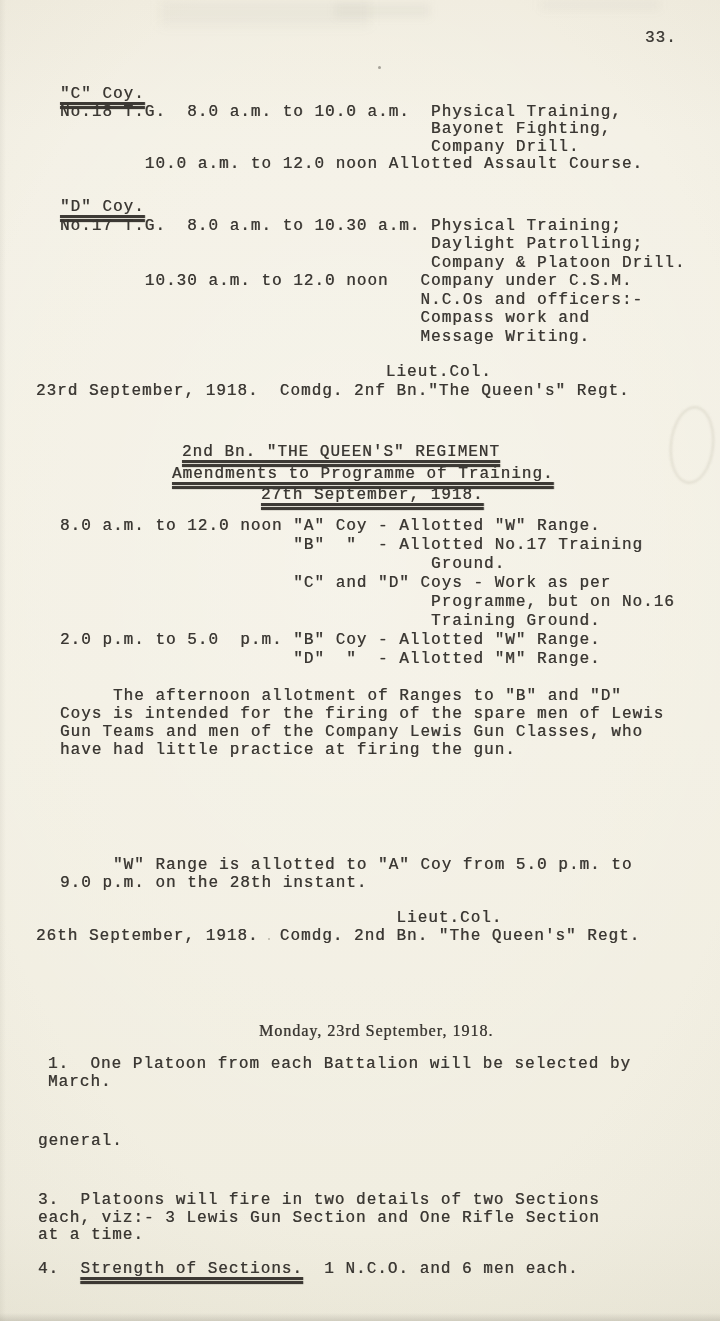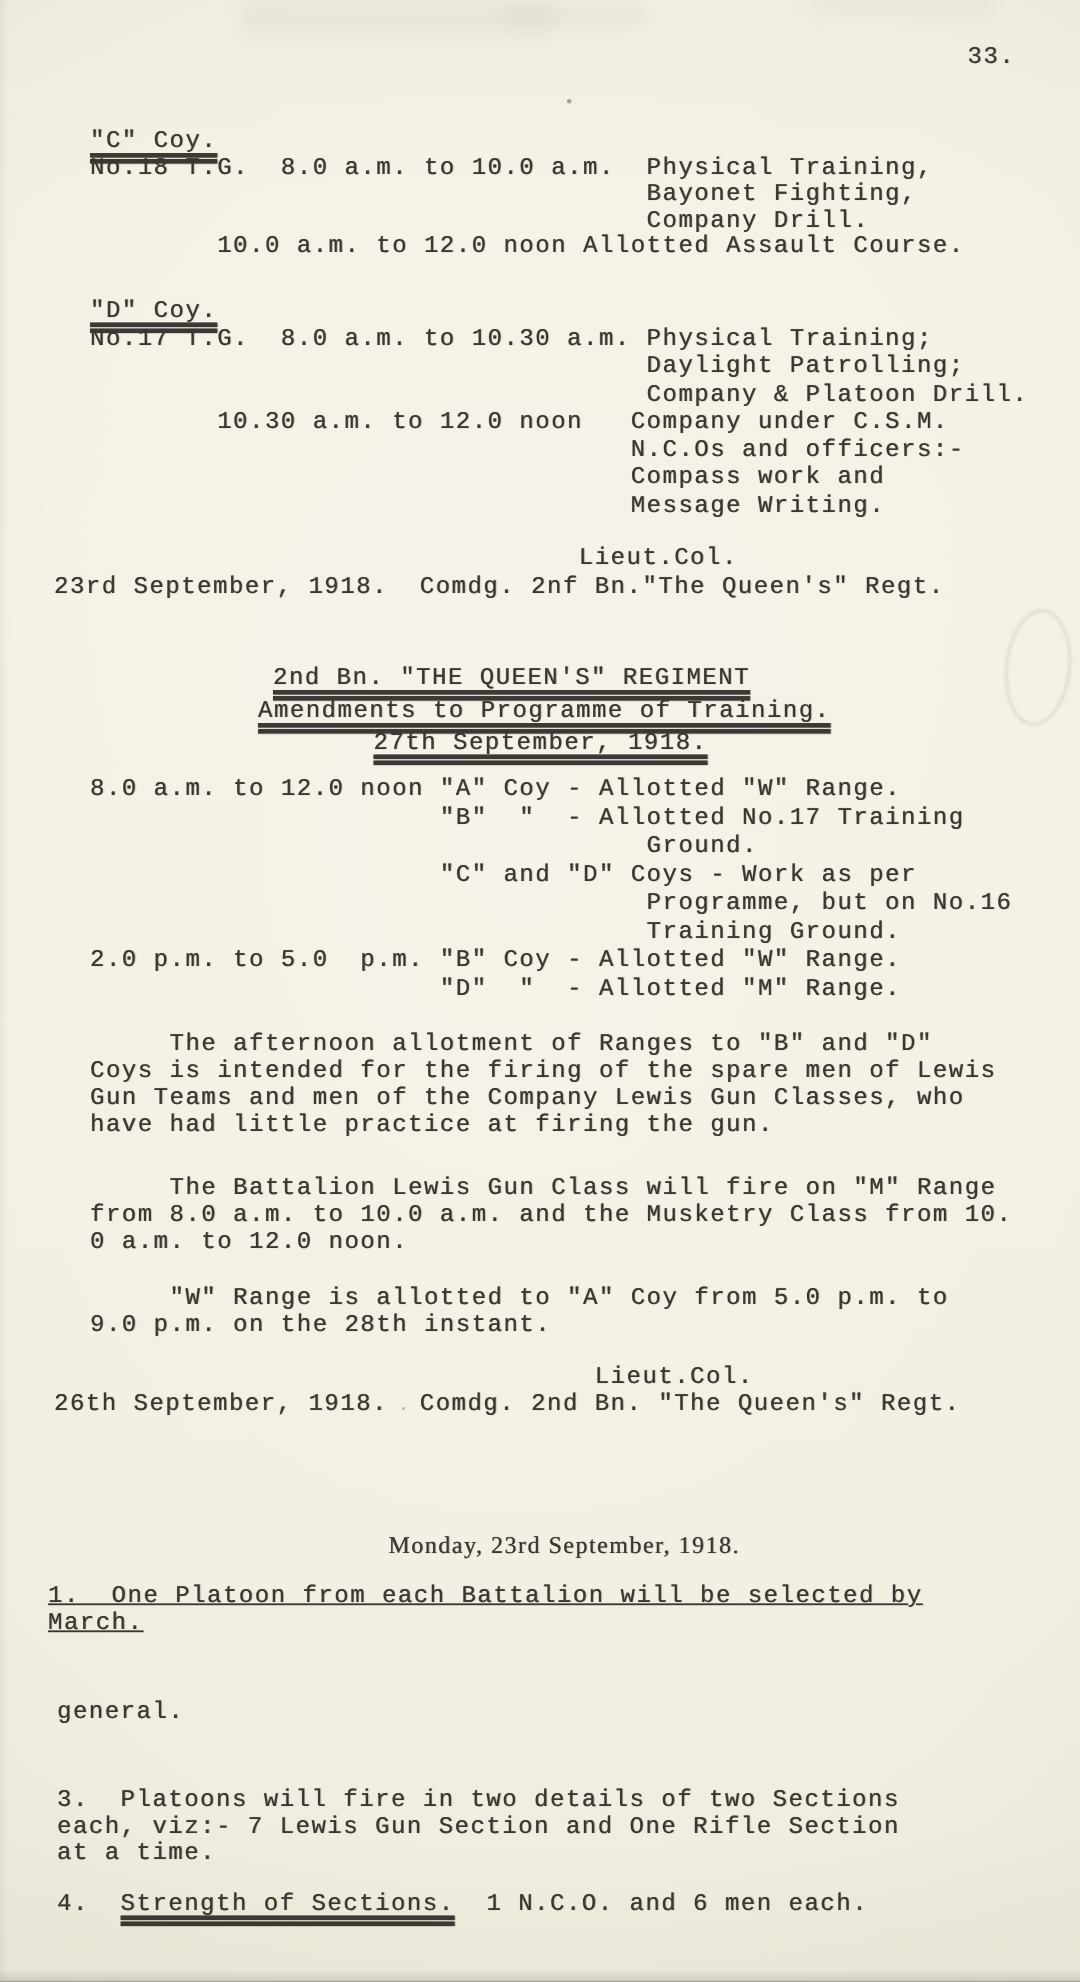--- a/index.html
+++ b/index.html
@@ -46,24 +46,23 @@
   <div class="decor speck2"></div>
   <div class="block" id="pageno">33.</div>
   <div class="decor edge-left"></div>
   <div class="decor edge-bottom"></div>
   <div class="decor vignette"></div>
 <div class="block" style="left: 60px; top: 86px; line-height: 17.6px;"><div class="tline"><span class="u">"C" Coy.</span></div><div class="tline"><span>No.18 T.G.  8.0 a.m. to 10.0 a.m.  Physical Training,</span></div><div class="tline"><span>                                   Bayonet Fighting,</span></div><div class="tline"><span>                                   Company Drill.</span></div><div class="tline"><span>        10.0 a.m. to 12.0 noon Allotted Assault Course.</span></div></div>
     <div class="block" style="left: 60px; top: 198px; line-height: 18.5px;"><div class="tline"><span class="u">"D" Coy.</span></div><div class="tline"><span>No.17 T.G.  8.0 a.m. to 10.30 a.m. Physical Training;</span></div><div class="tline"><span>                                   Daylight Patrolling;</span></div><div class="tline"><span>                                   Company &amp; Platoon Drill.</span></div><div class="tline"><span>        10.30 a.m. to 12.0 noon   Company under C.S.M.</span></div><div class="tline"><span>                                  N.C.Os and officers:-</span></div><div class="tline"><span>                                  Compass work and</span></div><div class="tline"><span>                                  Message Writing.</span></div></div>
     <div class="block" style="left: 36px; top: 363px; line-height: 19px;"><div class="tline"><span>                                 Lieut.Col.</span></div><div class="tline"><span>23rd September, 1918.  Comdg. 2nf Bn."The Queen's" Regt.</span></div></div>
     <div class="block" style="left: 182px; top: 442px; line-height: 21px;"><div class="tline"><span class="u">2nd Bn. "THE QUEEN'S" REGIMENT</span></div></div>
     <div class="block" style="left: 172px; top: 464px; line-height: 21px; text-align: right;"><div class="tline"><span class="u">Amendments to Programme of Training.</span></div></div>
-    <div class="block" style="left: 249px; top: 485px; line-height: 21px;"><div class="tline"><span class="u">27th September, 1918.</span></div></div>
+    <div class="block" style="left: 261px; top: 485px; line-height: 21px;"><div class="tline"><span class="u">27th September, 1918.</span></div></div>
     <div class="block" style="left: 60px; top: 517px; line-height: 19px;"><div class="tline"><span>8.0 a.m. to 12.0 noon "A" Coy - Allotted "W" Range.</span></div><div class="tline"><span>                      "B"  "  - Allotted No.17 Training</span></div><div class="tline"><span>                                   Ground.</span></div><div class="tline"><span>                      "C" and "D" Coys - Work as per</span></div><div class="tline"><span>                                   Programme, but on No.16</span></div><div class="tline"><span>                                   Training Ground.</span></div><div class="tline"><span>2.0 p.m. to 5.0  p.m. "B" Coy - Allotted "W" Range.</span></div><div class="tline"><span>                      "D"  "  - Allotted "M" Range.</span></div></div>
     <div class="block" style="left: 60px; top: 687px; line-height: 18px;"><div class="tline"><span>     The afternoon allotment of Ranges to "B" and "D"</span></div><div class="tline"><span>Coys is intended for the firing of the spare men of Lewis</span></div><div class="tline"><span>Gun Teams and men of the Company Lewis Gun Classes, who</span></div><div class="tline"><span>have had little practice at firing the gun.</span></div></div>
-    <div class="block" style="left: 60px; top: 783px; line-height: 18px;"><div class="tline"><span>     The Battalion Lewis Gun Class will fire on "M" Range</span></div><div class="tline"><span>from 8.0 a.m. to 10.0 a.m. and the Musketry Class from 10.</span></div><div class="tline"><span>0 a.m. to 12.0 noon.</span></div></div>
     <div class="block" style="left: 60px; top: 856px; line-height: 18px;"><div class="tline"><span>     "W" Range is allotted to "A" Coy from 5.0 p.m. to</span></div><div class="tline"><span>9.0 p.m. on the 28th instant.</span></div></div>
     <div class="block" style="left: 36px; top: 910px; line-height: 17.5px;"><div class="tline"><span>                                  Lieut.Col.</span></div><div class="tline"><span>26th September, 1918.  Comdg. 2nd Bn. "The Queen's" Regt.</span></div></div>
     <div class="block" style="left: 259px; top: 1020px; line-height: 21px; font-family: Liberation Serif, serif;"><div class="tline"><span>Monday, 23rd September, 1918.</span></div></div>
-    <div class="block" style="left: 32px; top: 1056px; line-height: 17.6px; text-decoration: underline;"><div class="tline"><span>1.  One Platoon from each Battalion will be selected by</span></div><div class="tline"><span>March.</span></div></div>
+    <div class="block" style="left: 48px; top: 1056px; line-height: 17.6px;"><div class="tline"><span>1.  One Platoon from each Battalion will be selected by</span></div><div class="tline"><span>March.</span></div></div>
     <div class="block" style="left: 38px; top: 1132px; line-height: 18px;"><div class="tline"><span>general.</span></div></div>
-    <div class="block" style="left: 38px; top: 1192px; line-height: 17.6px;"><div class="tline"><span>3.  Platoons will fire in two details of two Sections</span></div><div class="tline"><span>each, viz:- 7 Lewis Gun Section and One Rifle Section</span></div><div class="tline"><span>at a time.</span></div></div>
+    <div class="block" style="left: 38px; top: 1192px; line-height: 17.6px;"><div class="tline"><span>3.  Platoons will fire in two details of two Sections</span></div><div class="tline"><span>each, viz:- 3 Lewis Gun Section and One Rifle Section</span></div><div class="tline"><span>at a time.</span></div></div>
     <div class="block" style="left: 38px; top: 1261px; line-height: 17.6px; text-align: center;"><div class="tline"><span>4.  </span><span class="u">Strength of Sections.</span><span>  1 N.C.O. and 6 men each.</span></div></div>
   </div>
 
 </body></html>

